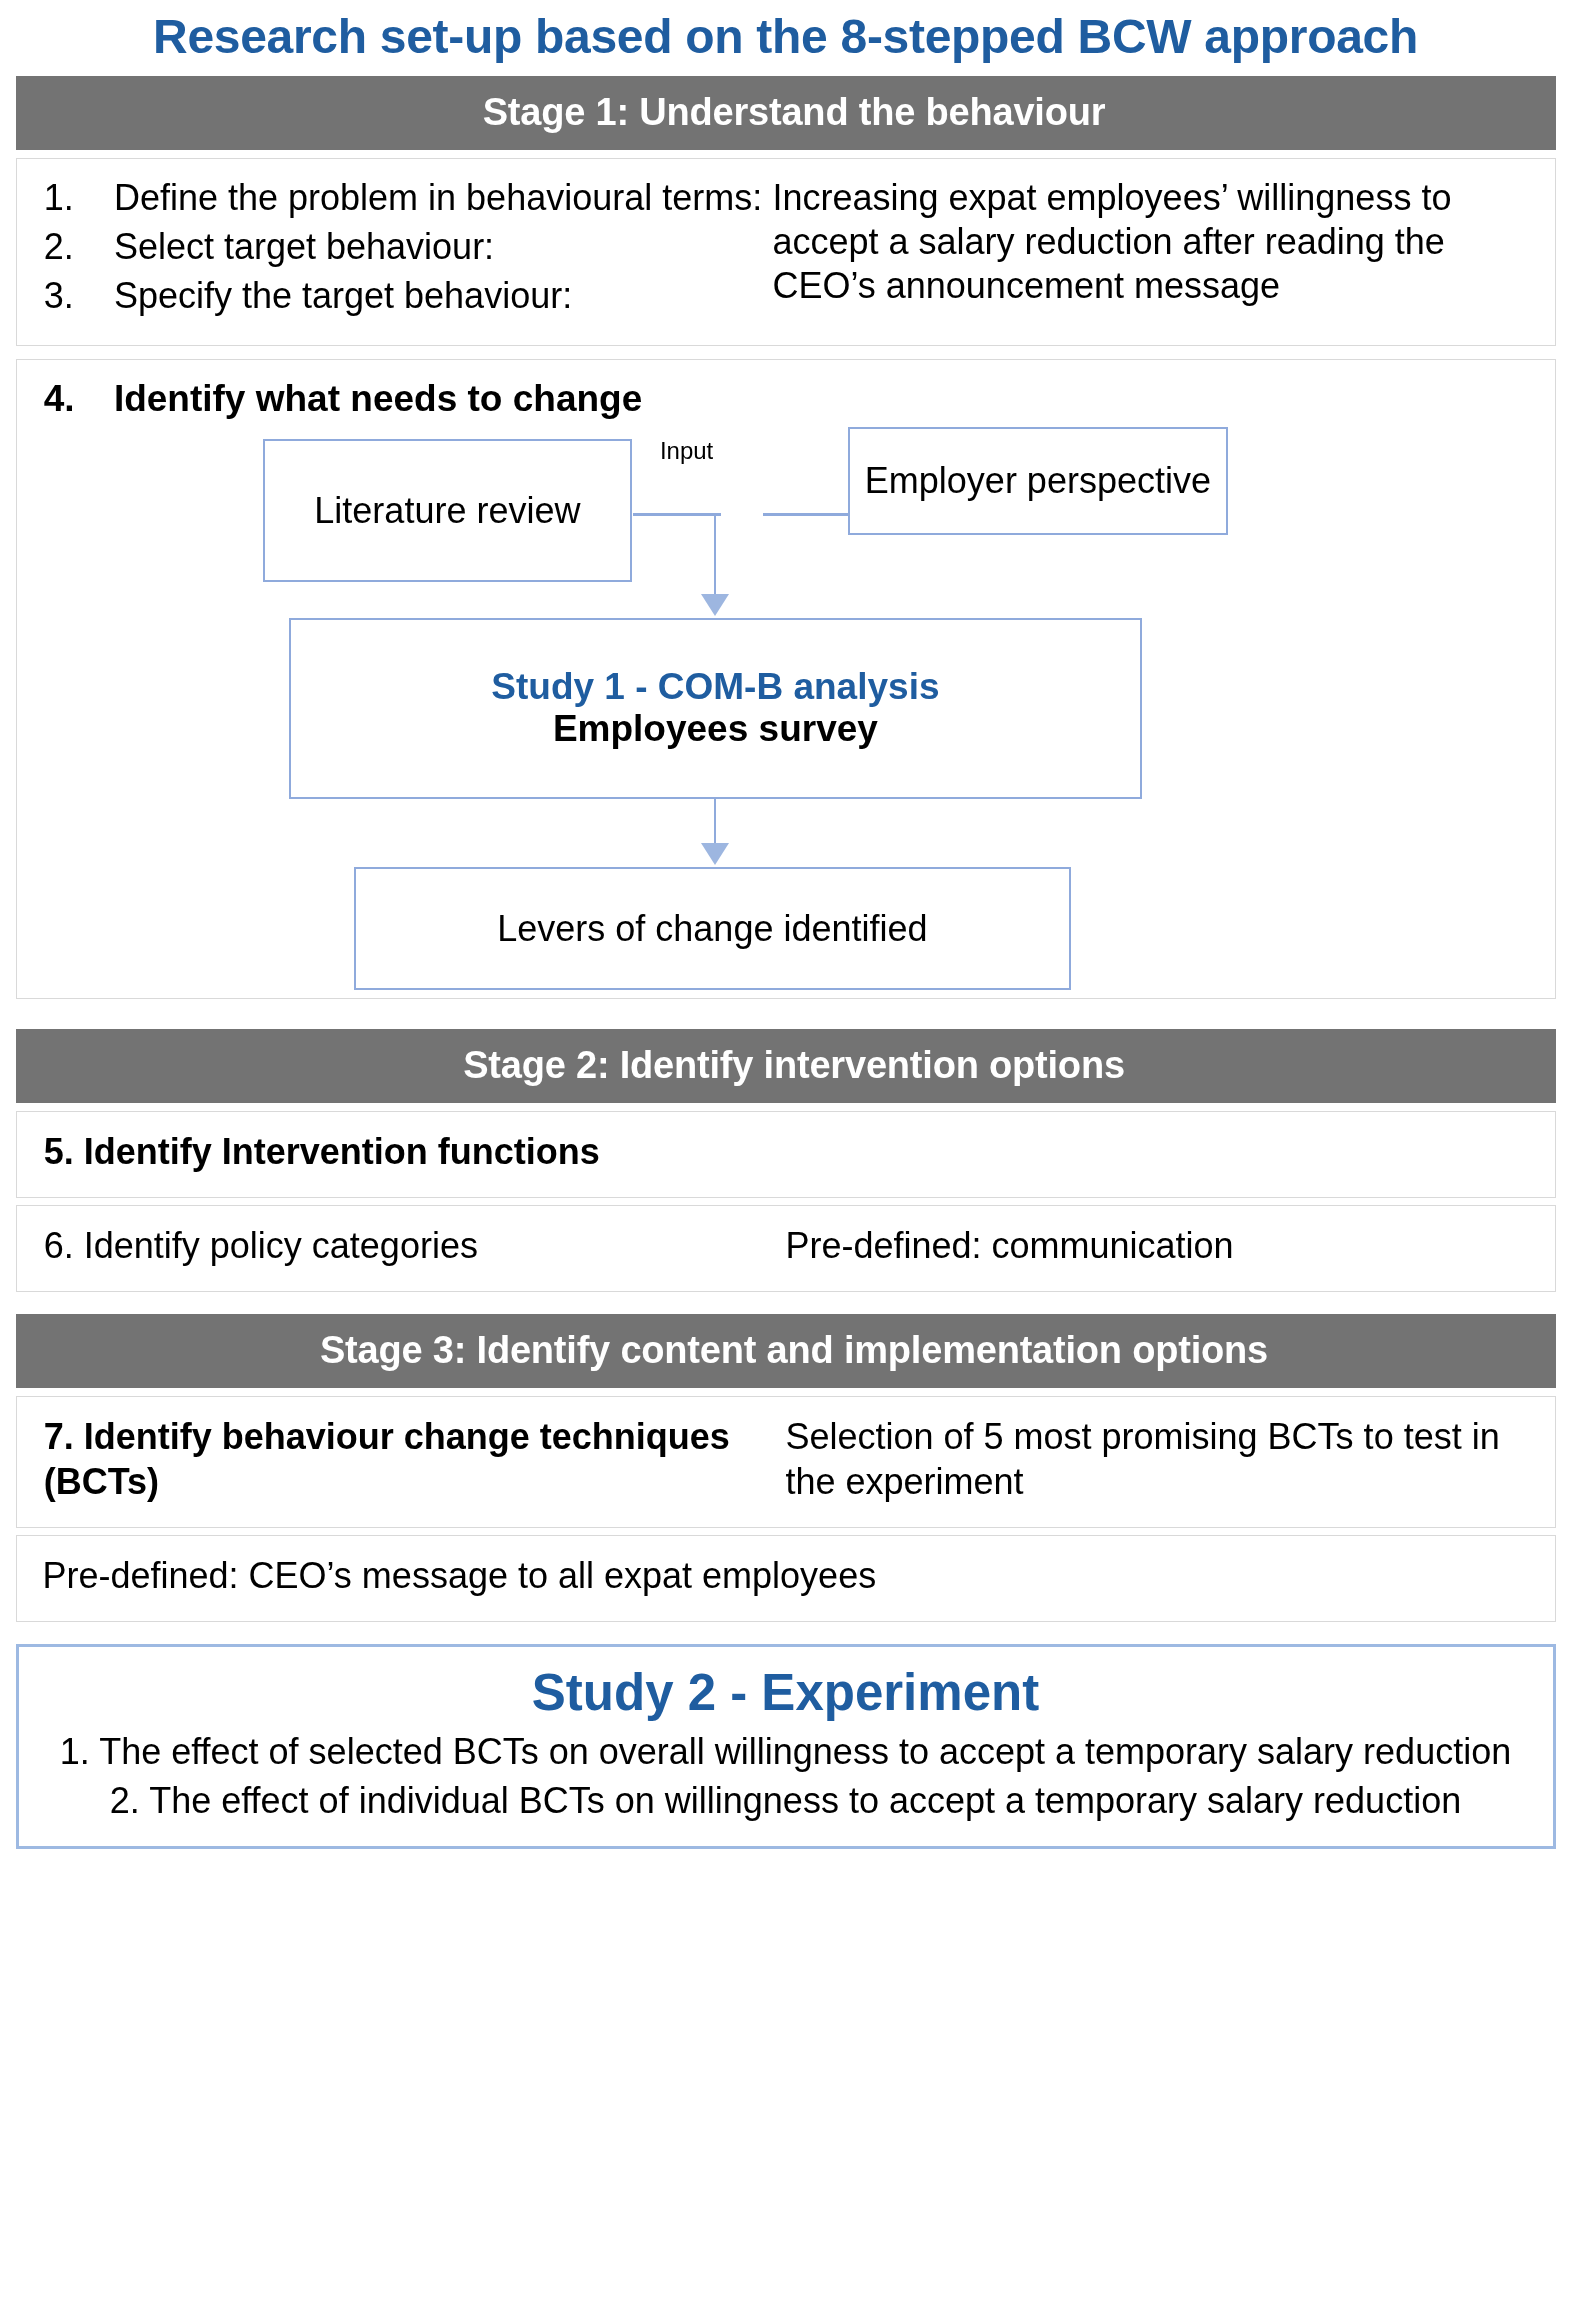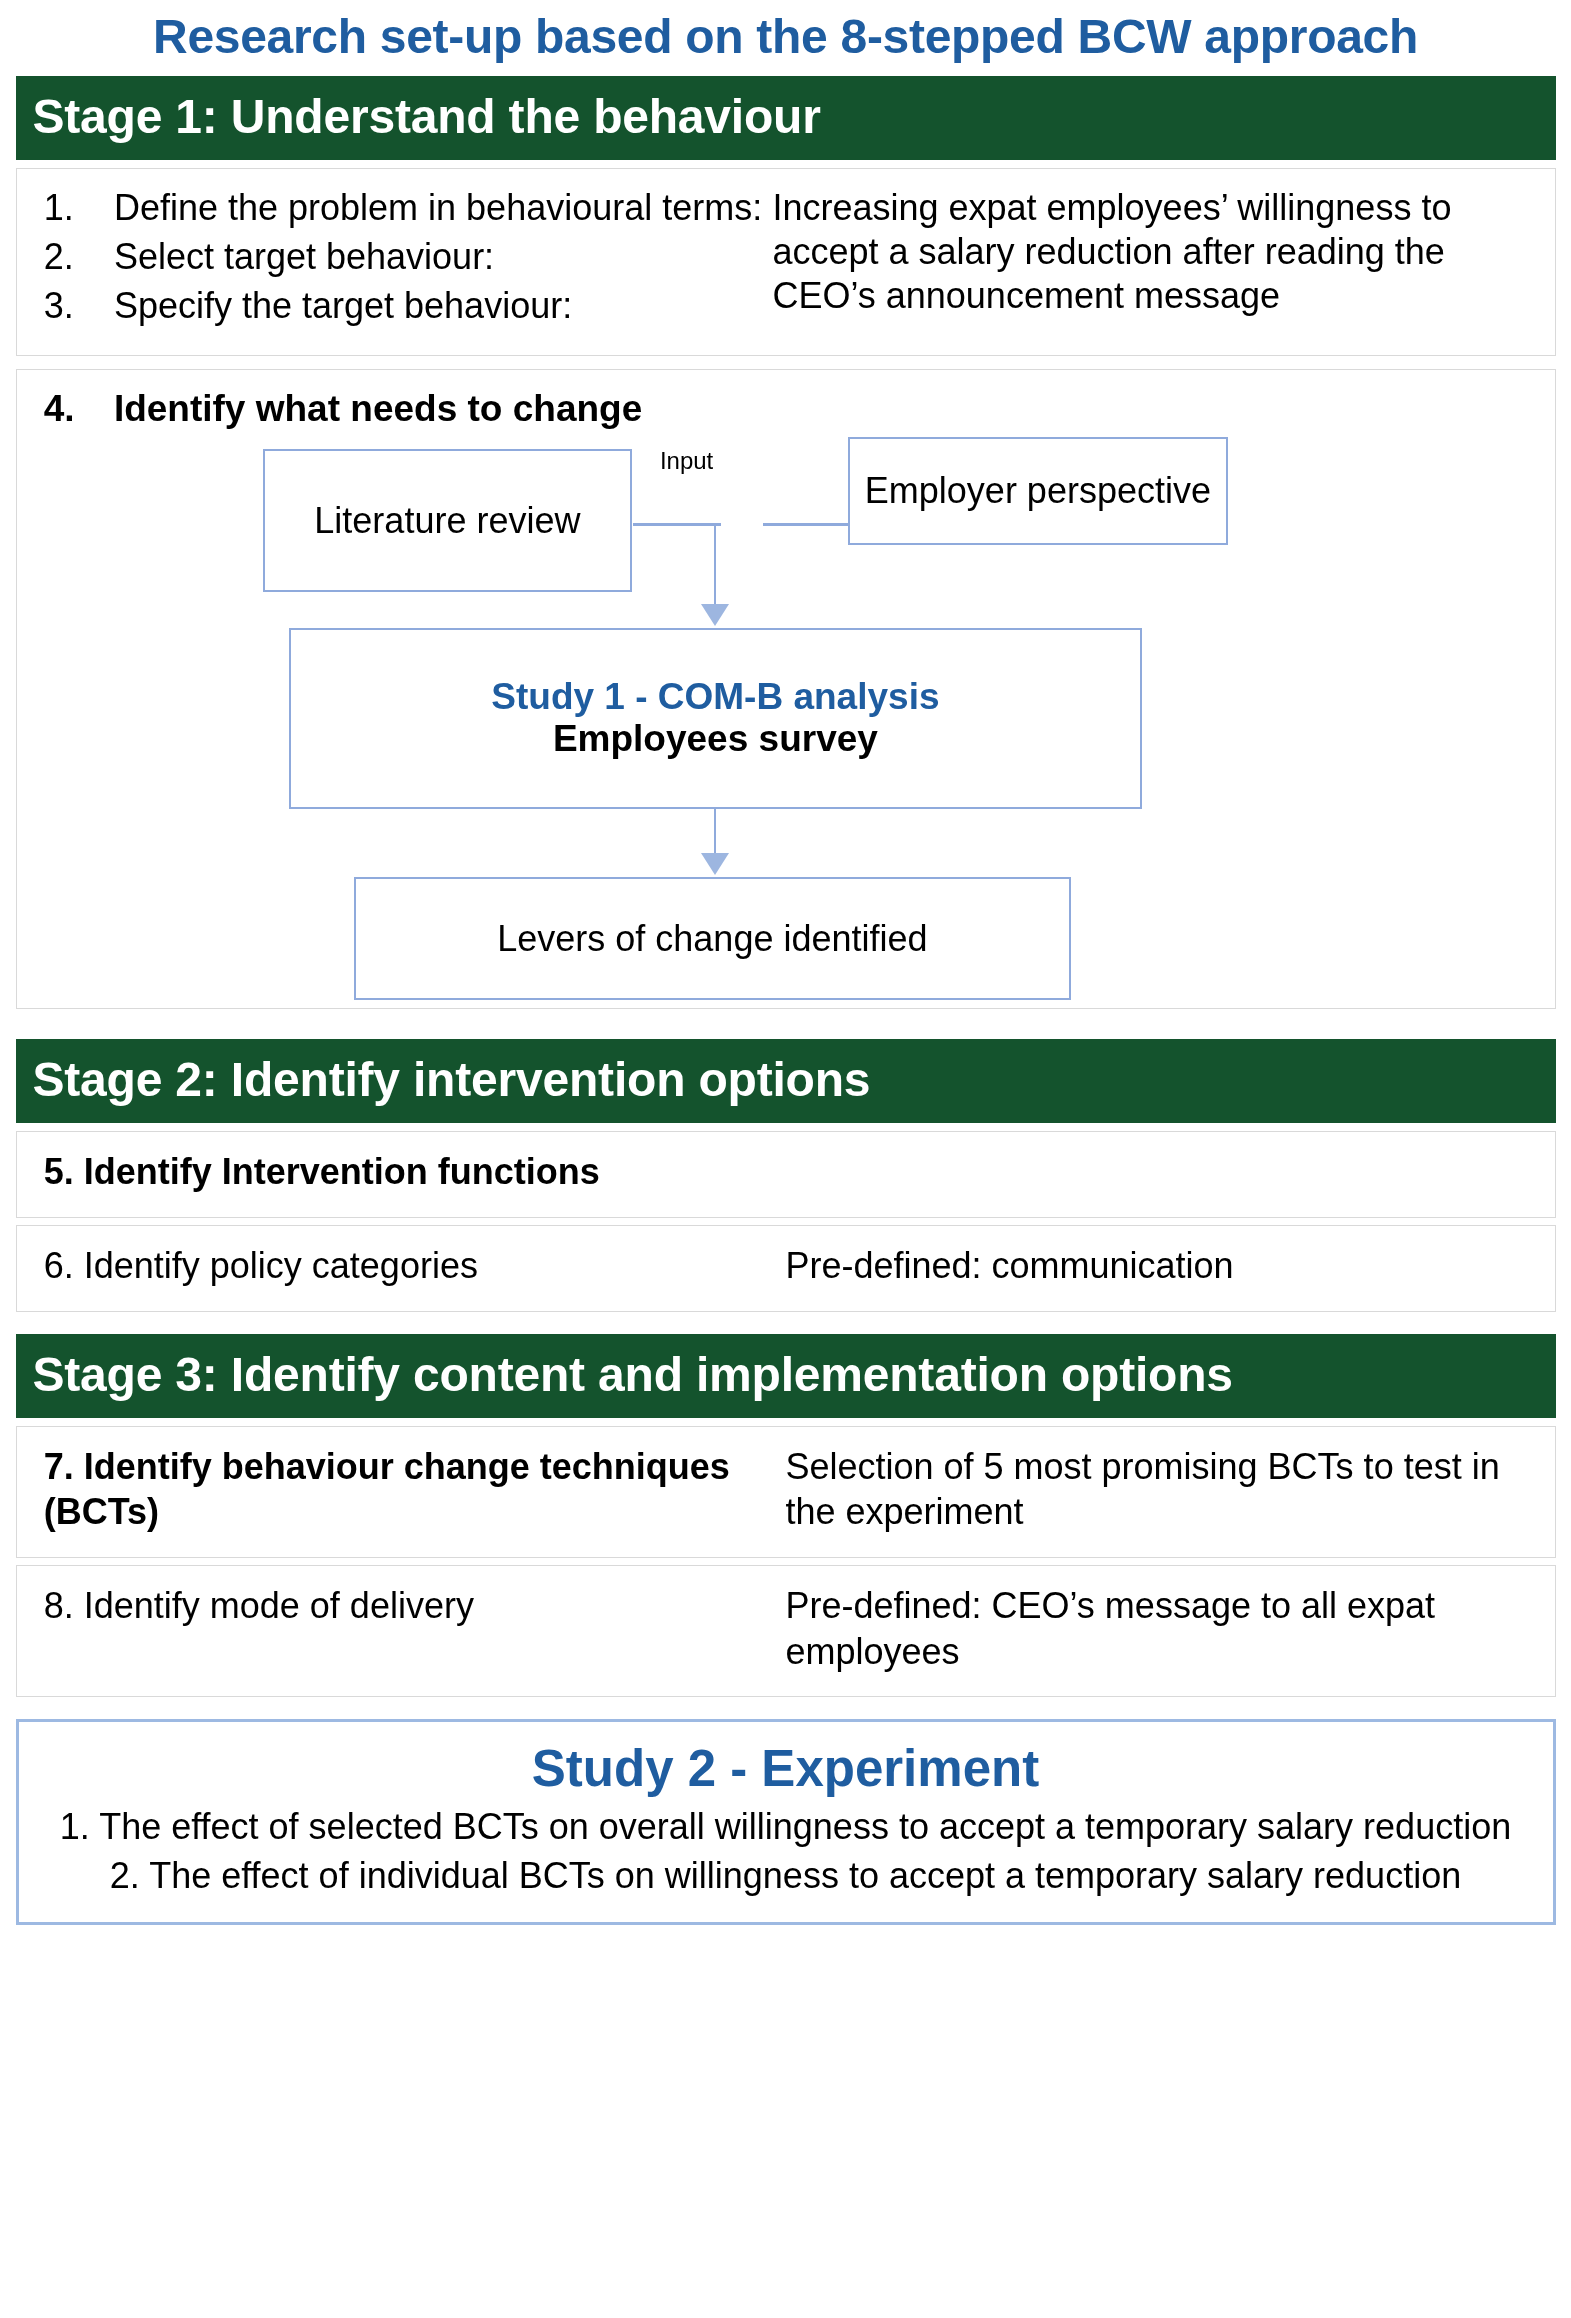--- a/index.html
+++ b/index.html
@@ -29,28 +29,29 @@
     font-size: 48px;
     font-weight: bold;
     letter-spacing: -0.3px;
     padding-top: 11.6px;
     padding-bottom: 14px;
     line-height: 1.05;
   }
 
   
   .stage-banner {
-    background: #14532d;
+    background: #737373;
     color: #ffffff;
-    font-size: 48px;
+    font-size: 38px;
     font-weight: bold;
     line-height: 1;
     padding: 17px 0 19.4px 17px;
     box-sizing: border-box;
     letter-spacing: -0.2px;
+    text-align: center;
   }
 
   
   .panel {
     border: 1.9px solid #D9D9D9;
     box-sizing: border-box;
     background: #ffffff;
   }
   .gap-xs { height: 7.8px; }
   .gap-sm { height: 13px; }
@@ -278,21 +279,20 @@
   <div class="gap-xs"></div>
 
   <div class="panel row-panel">
     <div class="row-left bold">7. Identify behaviour change techniques (BCTs)</div>
     <div class="row-right">Selection of 5 most promising BCTs to test in the experiment</div>
   </div>
 
   <div class="gap-xs"></div>
 
   <div class="panel row-panel">
-    <div class="row-left">8. Identify mode of delivery</div>
     <div class="row-right">Pre-defined: CEO’s message to all expat employees</div>
   </div>
 
   <div class="gap-md"></div>
 
   <div class="study2">
     <div class="study2-title">Study 2 - Experiment</div>
     <div class="study2-line">1. The effect of selected BCTs on overall willingness to accept a temporary salary reduction</div>
     <div class="study2-line">2. The effect of individual BCTs on willingness to accept a temporary salary reduction</div>
   </div>

